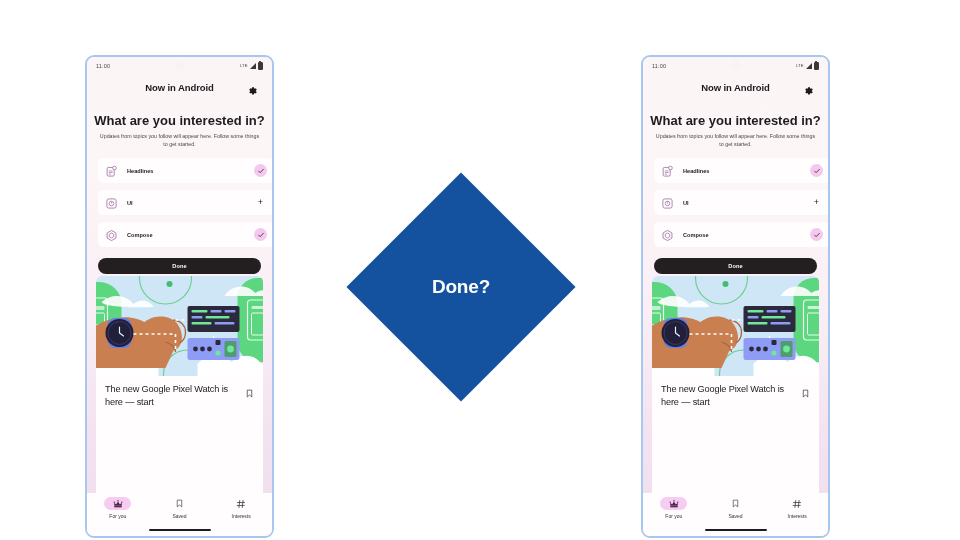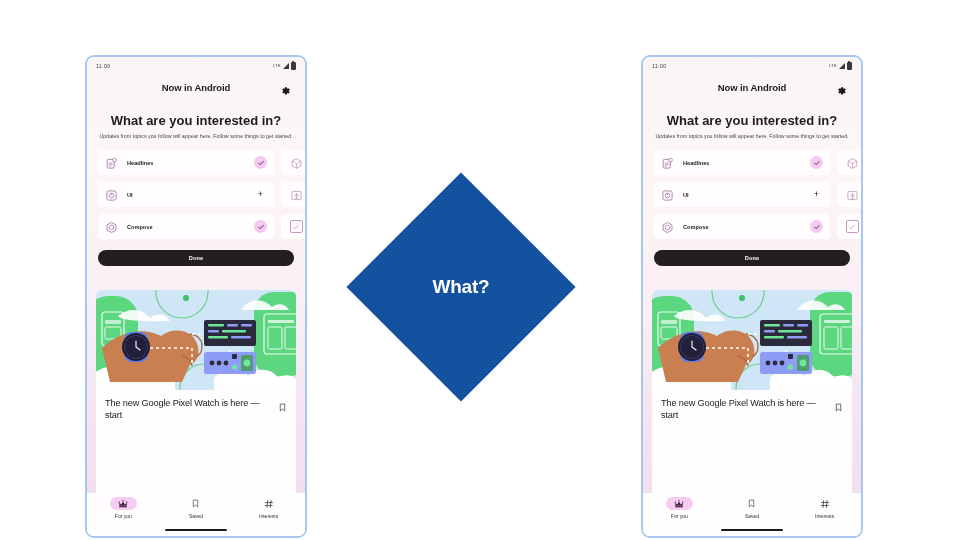--- a/index.html
+++ b/index.html
@@ -6,21 +6,21 @@
   body{
     width:960px;height:540px;background:#ffffff;overflow:hidden;
     font-family:"Liberation Sans","DejaVu Sans",sans-serif;
     position:relative;
   }
   .stage{position:absolute;inset:0;}
 
   
   .phone{
     position:absolute;
-    width:222px;height:483px;
+    width:189px;height:483px;
     border:2px solid #a8c7f0;
     border-radius:9px;
     background:#fdfbfc;
     overflow:hidden;
     box-sizing:border-box;
   }
   .phone.left{left:85px;top:55px;}
   .phone.right{left:641px;top:55px;}
 
   .screen{
@@ -100,21 +100,21 @@
 
   
   .done-wrap{padding:0 11px;margin-top:11px;}
   .done-btn{
     height:16px;border-radius:9px;background:#231f20;
     display:flex;align-items:center;justify-content:center;
   }
   .done-btn span{font-size:5.6px;color:#fdf6f7;font-weight:bold;letter-spacing:.1px;}
 
   
-  .feed{margin-top:24px;padding:0 9px;flex:1;min-height:0;}
+  .feed{margin-top:2px;padding:0 9px;flex:1;min-height:0;}
   .feedcard{
     background:#fffdfe;border-radius:6px 6px 0 0;overflow:hidden;height:100%;
   }
   .hero{height:100px;width:100%;display:block;}
   .feedtext{
     padding:7px 9px 0 9px;display:flex;gap:6px;align-items:flex-start;
   }
   .feedtitle{
     flex:1;font-size:9.2px;color:#1d1b20;line-height:1.32;letter-spacing:-0.15px;
   }
@@ -357,21 +357,21 @@
             <span class="navlabel">Interests</span>
           </div>
         </div>
         <div class="homeind"></div>
       </div>
 
     </div>
   </div>
 
   <div class="diamond"></div>
-  <div class="diamond-label">What?</div>
+  <div class="diamond-label">Done?</div>
 
   <div class="phone right">
     <div class="screen">
 
       <div class="statusbar">
         <div class="sb-time">11:00</div>
         <div class="punchhole"></div>
         <div class="sb-right">
           <span class="sb-lte">LTE</span>
           <span class="sb-signal"></span>

